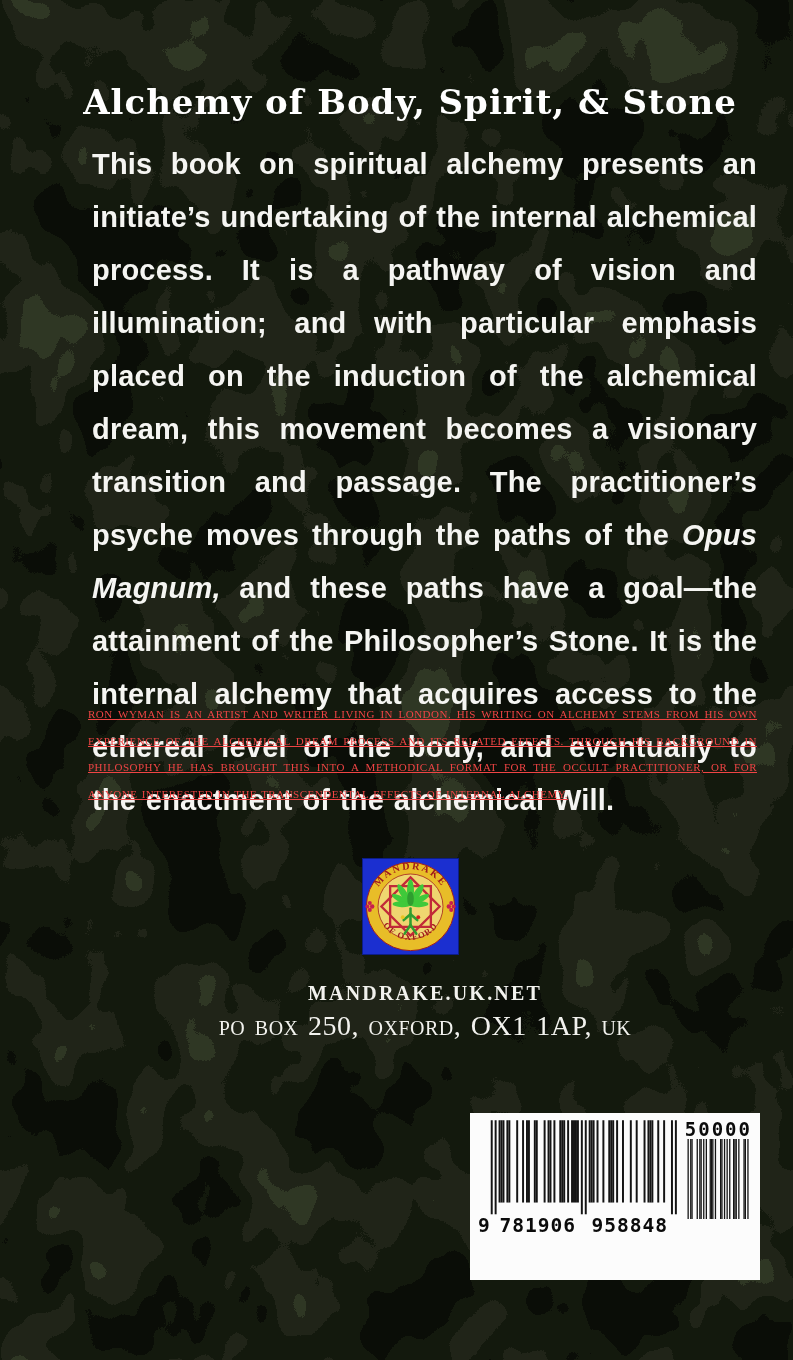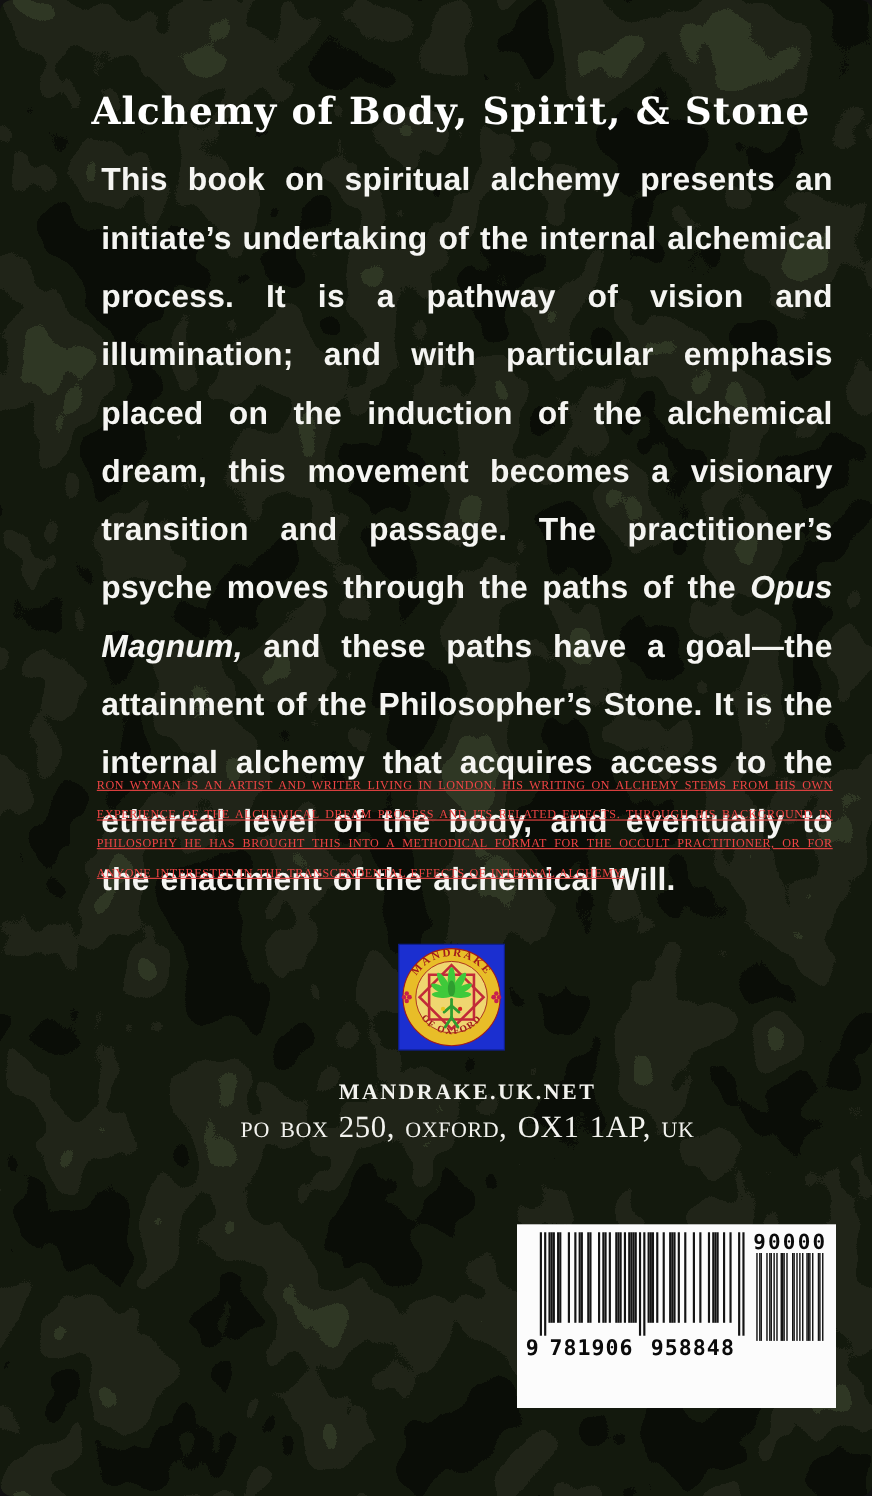--- a/index.html
+++ b/index.html
@@ -1,17 +1,17 @@
 <!DOCTYPE html>
 <html><head>
 <meta charset="utf-8">
 <style>
   html,body{margin:0;padding:0;background:#111;}
   .cover{position:relative;width:793px;height:1360px;overflow:hidden;background:#0a0d07;
-         font-family:"Liberation Sans",sans-serif;border-radius:11px;}
+         font-family:"Liberation Sans",sans-serif;}
   .camo{position:absolute;left:0;top:0;}
 
   .title{position:absolute;top:82px;left:20px;width:780px;margin:0;text-align:center;
          font-family:"DejaVu Serif",serif;font-weight:700;font-size:34px;line-height:40px;
          color:#ffffff;letter-spacing:1px;}
 
   .blurb{position:absolute;top:138px;left:92px;width:665px;margin:0;text-align:justify;
          font-family:"Liberation Sans",sans-serif;font-weight:700;font-size:29px;line-height:53px;
          color:#f5f5f2;letter-spacing:0.2px;word-spacing:1.5px;}
   .blurb em{font-style:italic;}
@@ -172,21 +172,21 @@
           <rect x="177.00" y="0" width="2.00" height="84"></rect>
           <rect x="183.00" y="0" width="2.00" height="84"></rect>
           <rect x="189.00" y="0" width="2.00" height="84"></rect>
           <rect x="197.00" y="0" width="2.00" height="96"></rect>
           <rect x="201.00" y="0" width="2.00" height="96"></rect>
           <text x="6" y="114" text-anchor="middle" font-family="DejaVu Sans Mono, monospace" font-size="20" font-weight="bold" fill="#0b0b0b">9</text>
           <text x="61" y="114" text-anchor="middle" font-family="DejaVu Sans Mono, monospace" font-size="20" font-weight="bold" letter-spacing="1" fill="#0b0b0b">781906</text>
           <text x="155" y="114" text-anchor="middle" font-family="DejaVu Sans Mono, monospace" font-size="20" font-weight="bold" letter-spacing="1" fill="#0b0b0b">958848</text>
         </svg>
       <div class="supp-col">
-        <div class="price-code">90000</div>
+        <div class="price-code">50000</div>
         <svg id="ean-supp" width="64" height="80" viewBox="0 0 64 80">
             <rect x="1.50" y="0" width="1.30" height="80"></rect>
             <rect x="4.10" y="0" width="1.30" height="80"></rect>
             <rect x="5.40" y="0" width="1.30" height="80"></rect>
             <rect x="10.60" y="0" width="1.30" height="80"></rect>
             <rect x="13.20" y="0" width="1.30" height="80"></rect>
             <rect x="14.50" y="0" width="1.30" height="80"></rect>
             <rect x="17.10" y="0" width="1.30" height="80"></rect>
             <rect x="19.70" y="0" width="1.30" height="80"></rect>
             <rect x="23.60" y="0" width="1.30" height="80"></rect>

